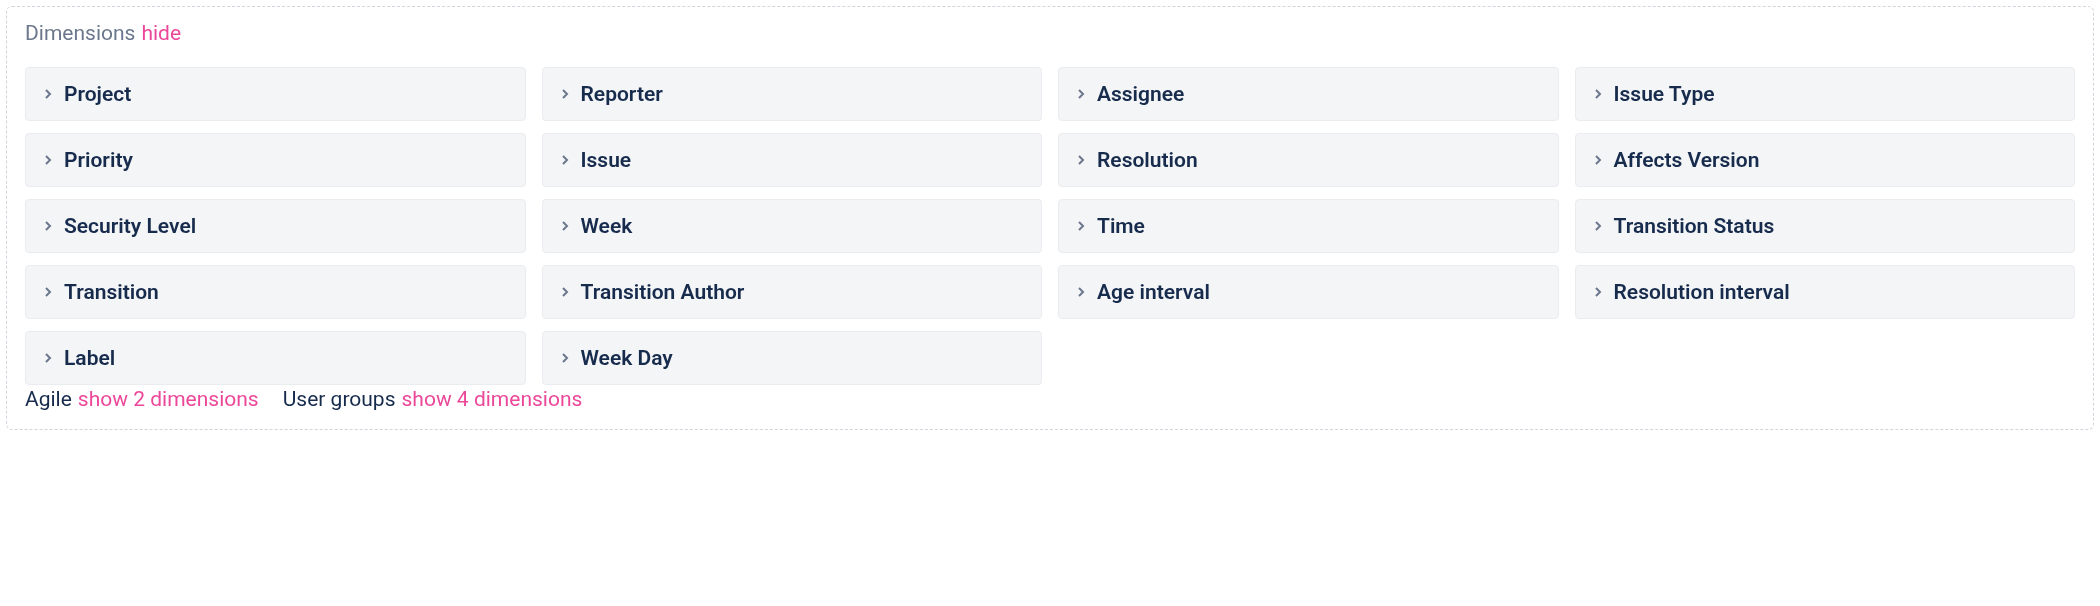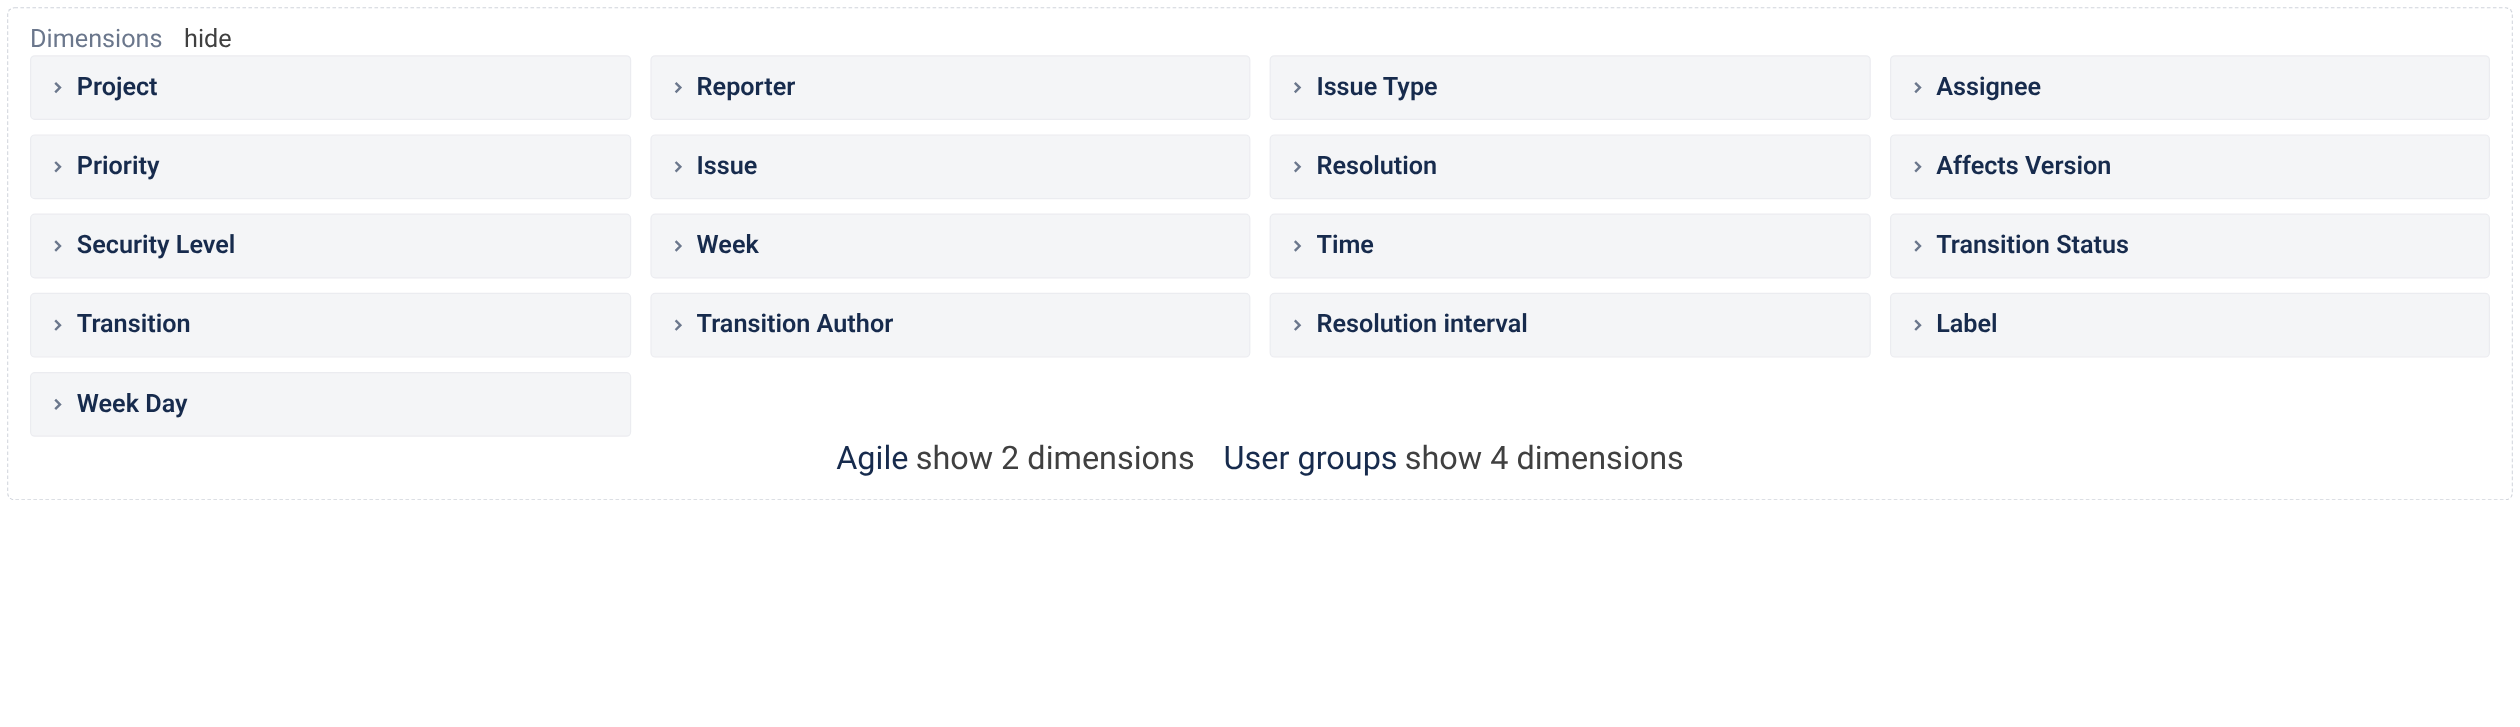--- a/index.html
+++ b/index.html
@@ -10,30 +10,30 @@
     padding: 6px;
   }
   .panel {
     border: 1px dashed #d0d4db;
     border-radius: 6px;
     padding: 14px 18px 18px 18px;
   }
   .header {
     display: flex;
     align-items: baseline;
-    gap: 18px;
-    margin-bottom: 1px;
+    gap: 6px;
+    margin-bottom: 22px;
     font-size: 21px;
   }
   .header-title {
     color: #6B778C;
     font-weight: 400;
   }
   .link {
-    color: #404040;
+    color: #ec4899;
     cursor: pointer;
     font-weight: 400;
   }
   .grid {
     display: grid;
     grid-template-columns: repeat(4, 1fr);
     gap: 12px 16px;
     margin-bottom: 0;
   }
   .dim {
@@ -52,24 +52,23 @@
   .chev path { stroke: #6B778C; stroke-width: 2; fill: none; }
   .dim-label {
     color: #172B4D;
     font-size: 21px;
     font-weight: 600;
   }
   .footer {
     display: flex;
     align-items: baseline;
     gap: 24px;
-    font-size: 27px;
+    font-size: 21px;
     color: #172B4D;
     padding-top: 2px;
-    justify-content: center;
   }
   .footer-group { display: flex; gap: 6px; align-items: baseline; }
   .footer-label { font-weight: 400; color: #172B4D; }
 </style>
 </head>
 <body>
 
 <div class="panel">
 
   <div class="header">
@@ -93,36 +92,36 @@
           </svg>
         </span>
       <span class="dim-label">Reporter</span>
     </div>
     <div class="dim">
       <span class="chev">
           <svg viewBox="0 0 12 12">
             <path d="M4 2 L8 6 L4 10"></path>
           </svg>
         </span>
+      <span class="dim-label">Assignee</span>
+    </div>
+    <div class="dim">
+      <span class="chev">
+          <svg viewBox="0 0 12 12">
+            <path d="M4 2 L8 6 L4 10"></path>
+          </svg>
+        </span>
       <span class="dim-label">Issue Type</span>
     </div>
     <div class="dim">
       <span class="chev">
           <svg viewBox="0 0 12 12">
             <path d="M4 2 L8 6 L4 10"></path>
           </svg>
         </span>
-      <span class="dim-label">Assignee</span>
-    </div>
-    <div class="dim">
-      <span class="chev">
-          <svg viewBox="0 0 12 12">
-            <path d="M4 2 L8 6 L4 10"></path>
-          </svg>
-        </span>
       <span class="dim-label">Priority</span>
     </div>
     <div class="dim">
       <span class="chev">
           <svg viewBox="0 0 12 12">
             <path d="M4 2 L8 6 L4 10"></path>
           </svg>
         </span>
       <span class="dim-label">Issue</span>
     </div>
@@ -182,20 +181,28 @@
         </span>
       <span class="dim-label">Transition</span>
     </div>
     <div class="dim">
       <span class="chev">
           <svg viewBox="0 0 12 12">
             <path d="M4 2 L8 6 L4 10"></path>
           </svg>
         </span>
       <span class="dim-label">Transition Author</span>
+    </div>
+    <div class="dim">
+      <span class="chev">
+          <svg viewBox="0 0 12 12">
+            <path d="M4 2 L8 6 L4 10"></path>
+          </svg>
+        </span>
+      <span class="dim-label">Age interval</span>
     </div>
     <div class="dim">
       <span class="chev">
           <svg viewBox="0 0 12 12">
             <path d="M4 2 L8 6 L4 10"></path>
           </svg>
         </span>
       <span class="dim-label">Resolution interval</span>
     </div>
     <div class="dim">

